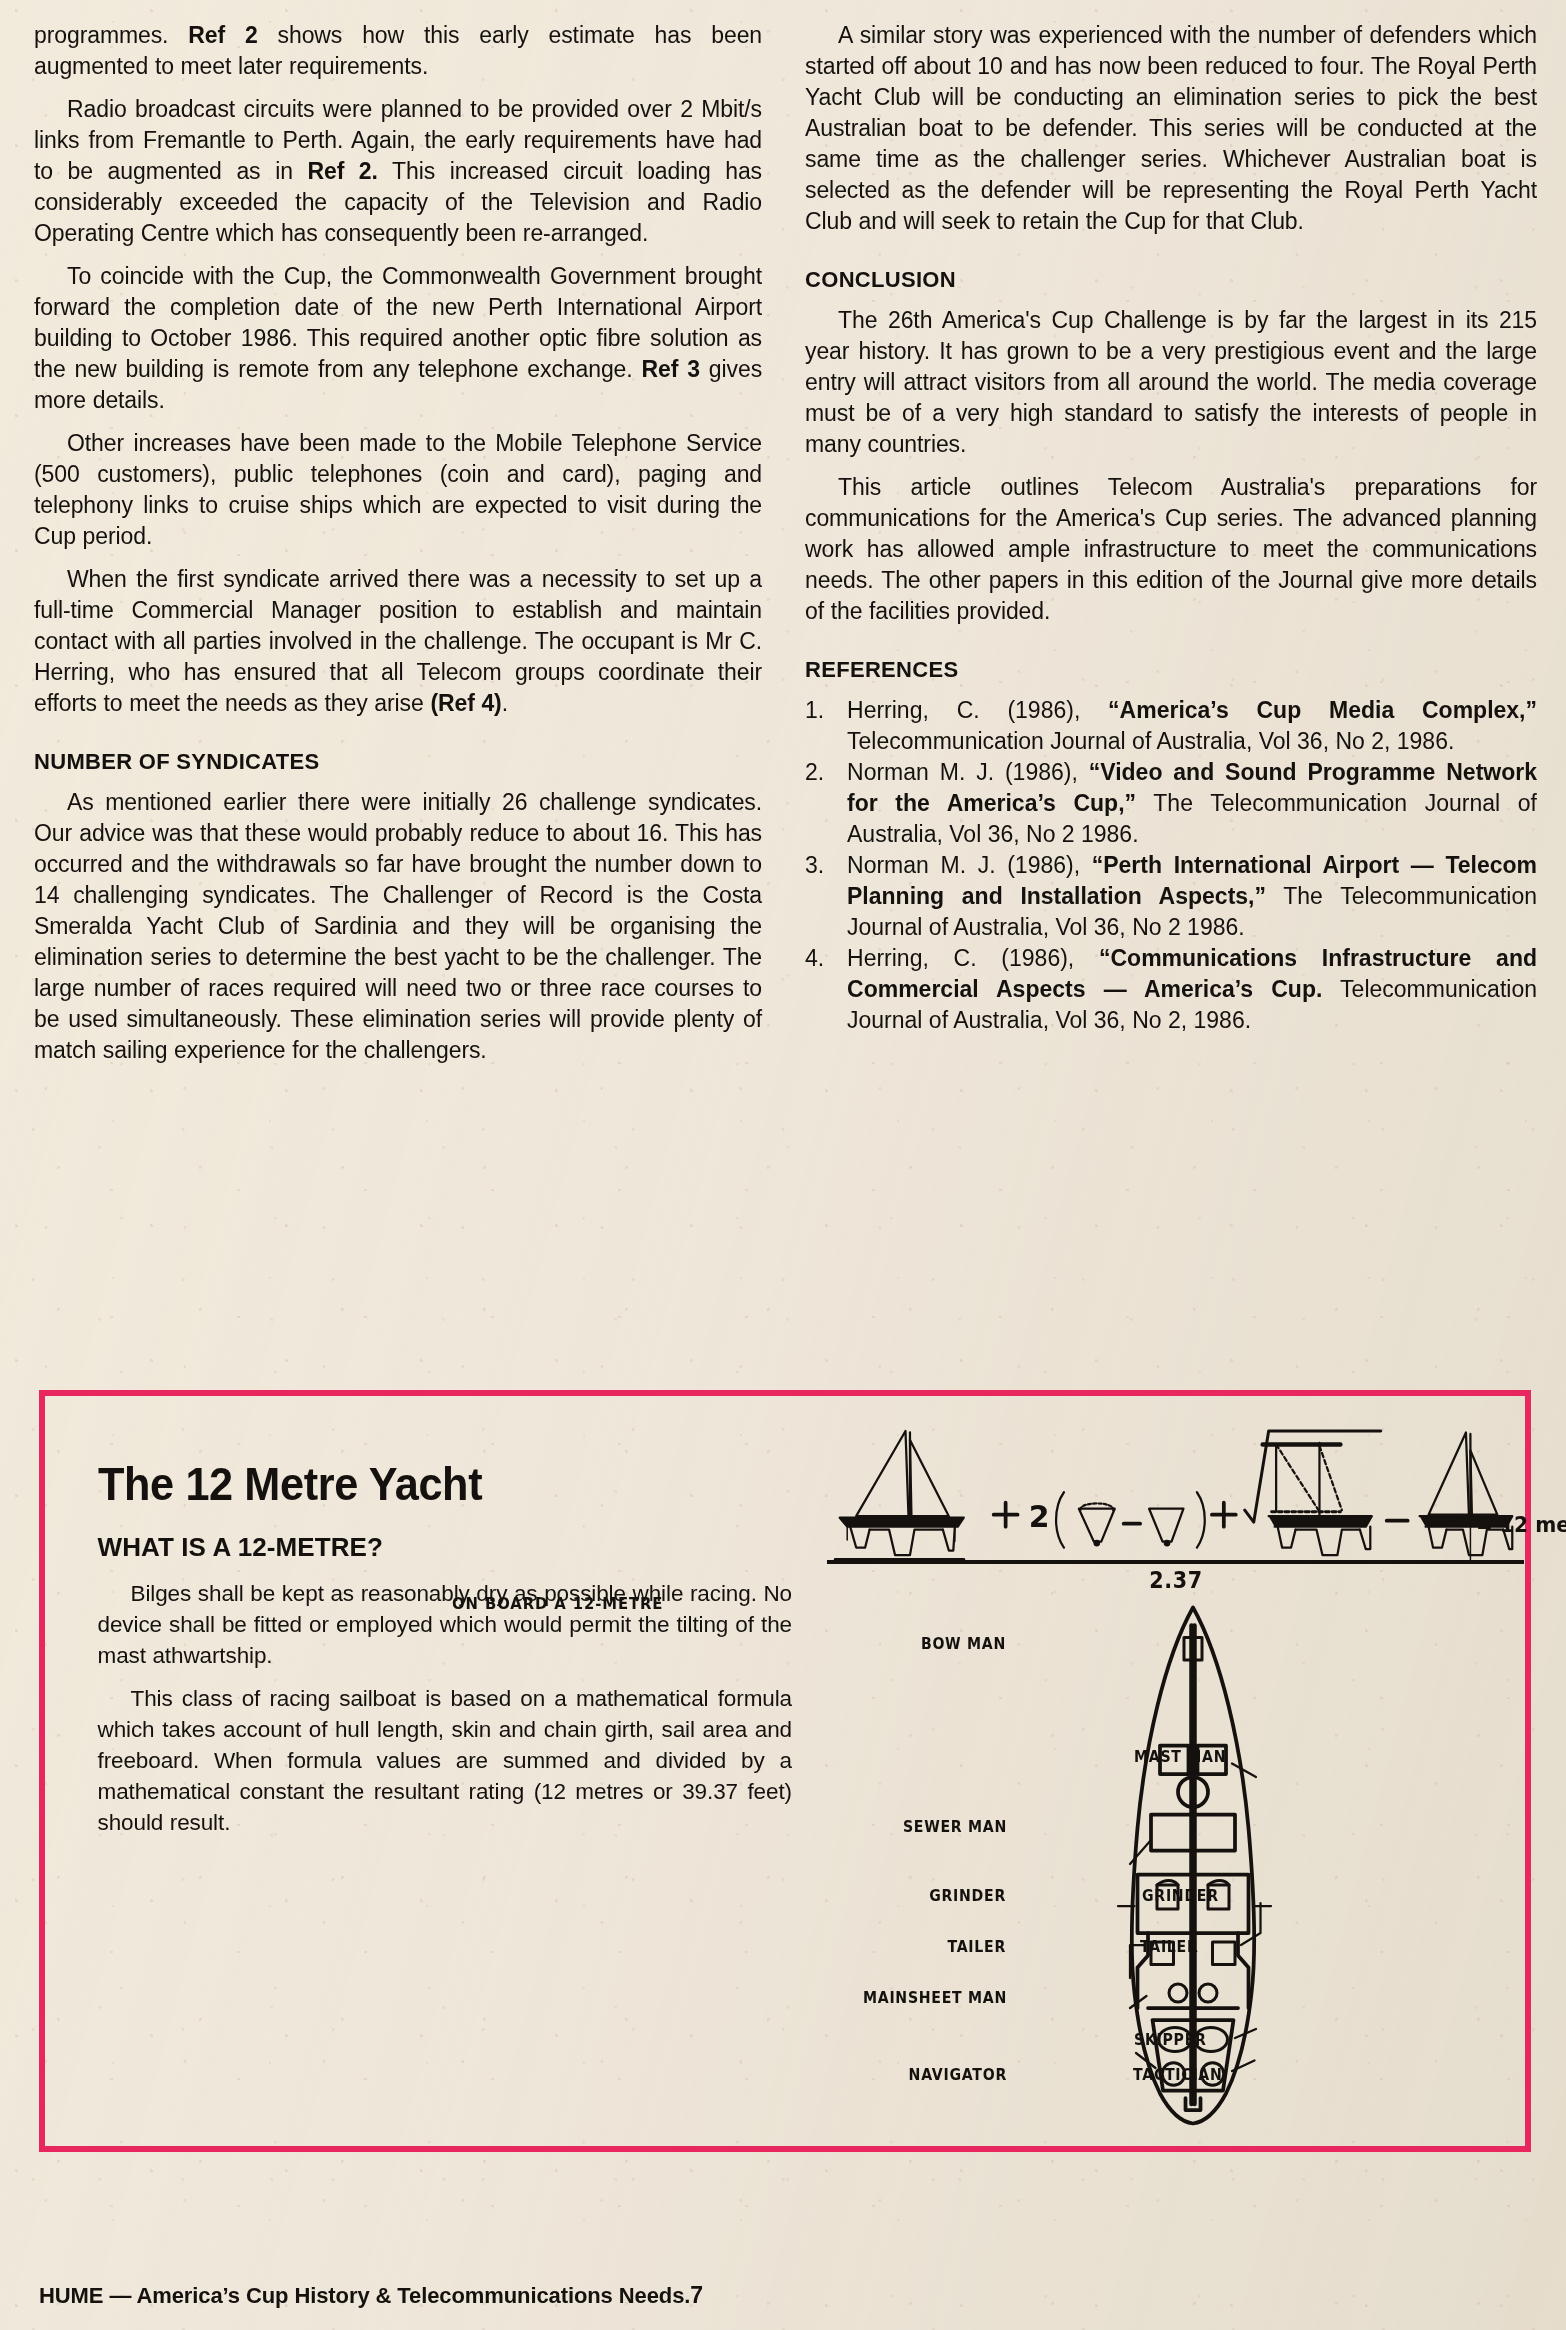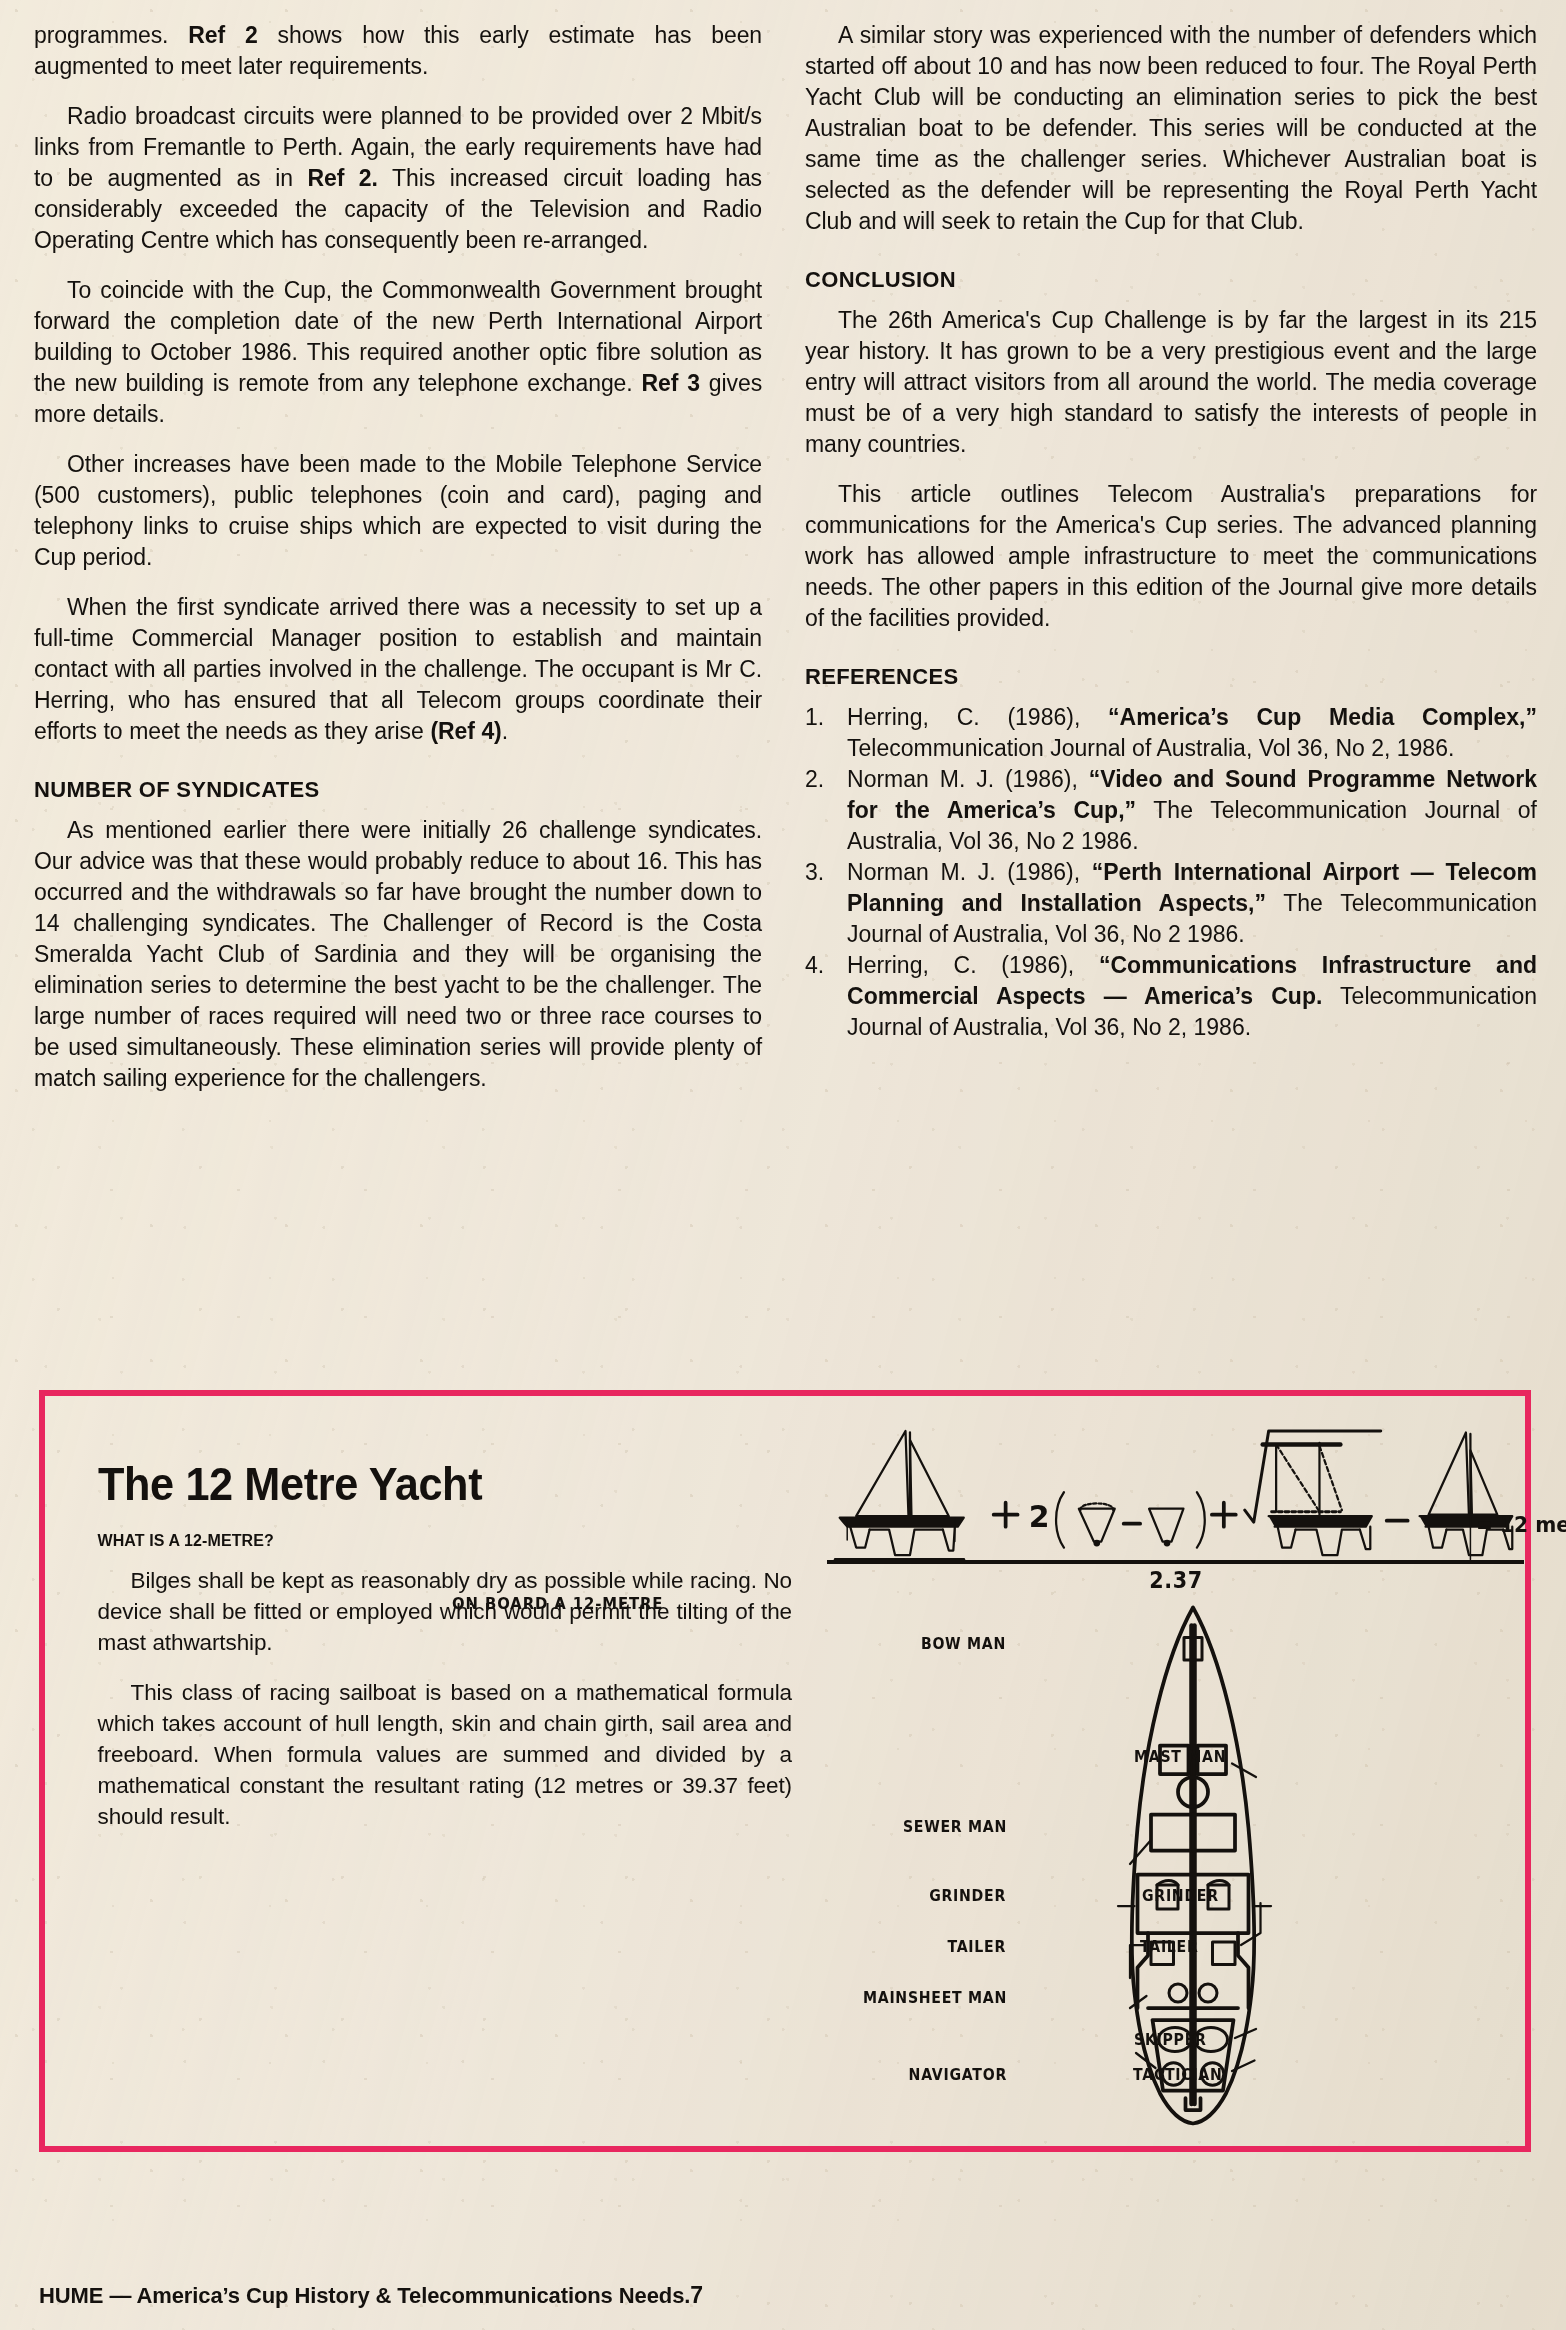--- a/index.html
+++ b/index.html
@@ -54,21 +54,21 @@
   p.body, li.body {
     margin: 0 0 0 0;
     font-size: 23px;
     line-height: 31px;
     text-align: justify;
     text-indent: 33px;
     letter-spacing: -0.1px;
     word-spacing: 0.4px;
   }
   p.body.noindent { text-indent: 0; }
-  p.body + p.body { margin-top: 19px; }
+  p.body + p.body { margin-top: 12px; }
 
   h2.section {
     font-size: 22px;
     font-weight: bold;
     letter-spacing: 0.3px;
     margin: 30px 0 12px 0;
     line-height: 1.2;
   }
 
   .refs {
@@ -115,21 +115,21 @@
   h1.box-title {
     font-size: 46px;
     font-weight: bold;
     letter-spacing: -0.4px;
     margin: 19.5px 0 25.5px 0;
     line-height: 1;
     transform: scaleX(0.94);
     transform-origin: left center;
   }
   h3.box-sub {
-    font-size: 16px;
+    font-size: 26px;
     font-weight: bold;
     margin: 0 0 15px 0;
     letter-spacing: 0.1px;
   }
   .feature-left p.body {
     font-size: 22.5px;
     line-height: 31px;
   }
 
   

